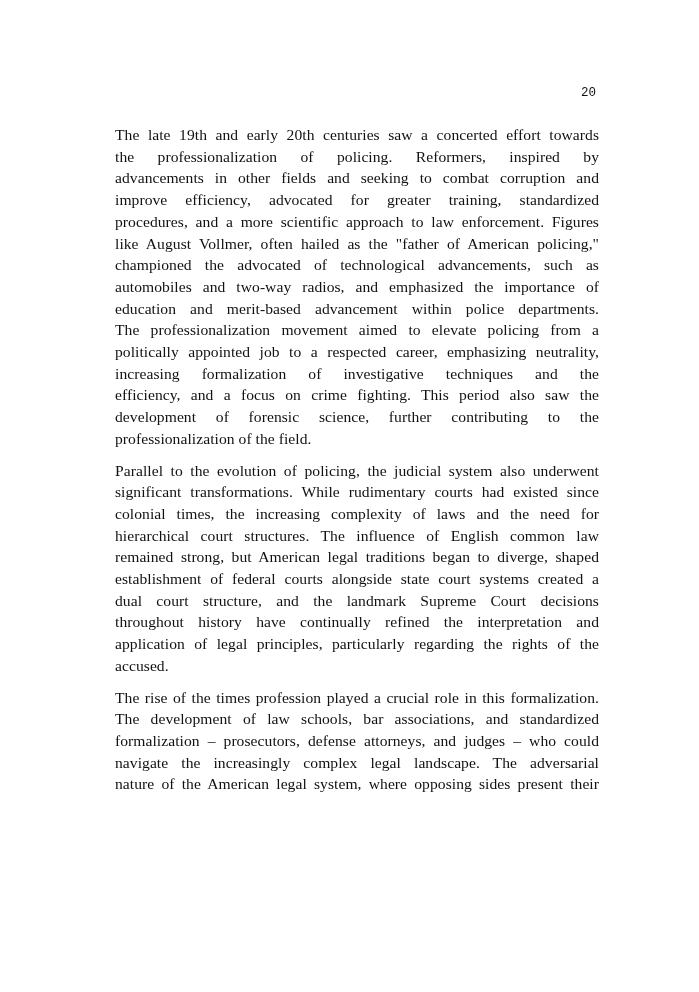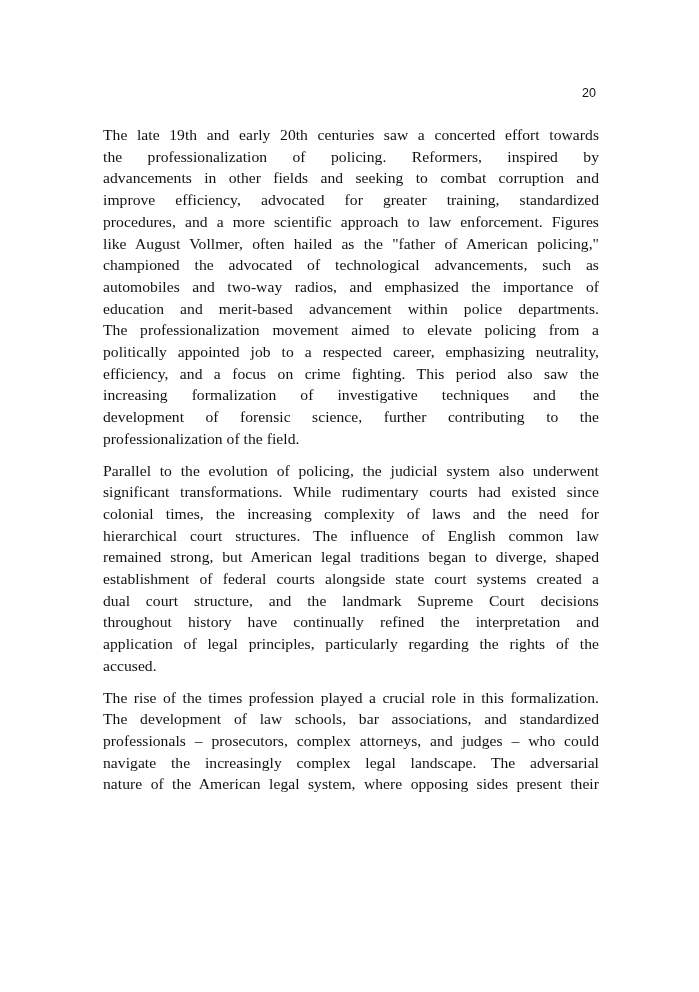--- a/index.html
+++ b/index.html
@@ -14,34 +14,34 @@
       overflow: hidden;
       font-family: "DejaVu Serif", "Liberation Serif", serif;
       color: #111111;
     }
     .page-number {
       position: absolute;
       top: 85px;
       right: 103px;
       font-size: 12.5px;
       line-height: 16px;
-      font-family: Liberation Sans, sans-serif;
+      font-family: Liberation Mono, monospace;
     }
     .body-text {
       position: absolute;
       left: 103px;
       top: 124px;
       width: 496px;
       font-family: "Liberation Serif", "DejaVu Serif", serif;
       font-size: 15.6px;
       line-height: 21.7px;
       letter-spacing: 0.05px;
     }
     .body-text p {
-      margin: 0 0 10px 0;
+      margin: 0 0 10px 12px;
       text-align: left;
     }
     .line {
       display: block;
       white-space: nowrap;
       text-align: justify;
       text-align-last: justify;
     }
     .line.last {
       text-align-last: left;
@@ -58,37 +58,37 @@
     <span class="line">the professionalization of policing. Reformers, inspired by</span>
     <span class="line">advancements in other fields and seeking to combat corruption and</span>
     <span class="line">improve efficiency, advocated for greater training, standardized</span>
     <span class="line">procedures, and a more scientific approach to law enforcement. Figures</span>
     <span class="line">like August Vollmer, often hailed as the "father of American policing,"</span>
     <span class="line">championed the advocated of technological advancements, such as</span>
     <span class="line">automobiles and two-way radios, and emphasized the importance of</span>
     <span class="line">education and merit-based advancement within police departments.</span>
     <span class="line">The professionalization movement aimed to elevate policing from a</span>
     <span class="line">politically appointed job to a respected career, emphasizing neutrality,</span>
+    <span class="line">increasing formalization of investigative techniques and the</span>
     <span class="line">efficiency, and a focus on crime fighting. This period also saw the</span>
-    <span class="line">increasing formalization of investigative techniques and the</span>
     <span class="line">development of forensic science, further contributing to the</span>
     <span class="line last">professionalization of the field.</span>
   </p>
   <p>
     <span class="line">Parallel to the evolution of policing, the judicial system also underwent</span>
     <span class="line">significant transformations. While rudimentary courts had existed since</span>
     <span class="line">colonial times, the increasing complexity of laws and the need for</span>
     <span class="line">hierarchical court structures. The influence of English common law</span>
     <span class="line">remained strong, but American legal traditions began to diverge, shaped</span>
     <span class="line">establishment of federal courts alongside state court systems created a</span>
     <span class="line">dual court structure, and the landmark Supreme Court decisions</span>
     <span class="line">throughout history have continually refined the interpretation and</span>
     <span class="line">application of legal principles, particularly regarding the rights of the</span>
     <span class="line last">accused.</span>
   </p>
   <p>
     <span class="line">The rise of the times profession played a crucial role in this formalization.</span>
     <span class="line">The development of law schools, bar associations, and standardized</span>
-    <span class="line">professionals – prosecutors, complex attorneys, and judges – who could</span>
+    <span class="line">formalization – prosecutors, defense attorneys, and judges – who could</span>
     <span class="line">navigate the increasingly complex legal landscape. The adversarial</span>
     <span class="line">nature of the American legal system, where opposing sides present their</span>
   </p>
 </div>
 
 </body></html>

